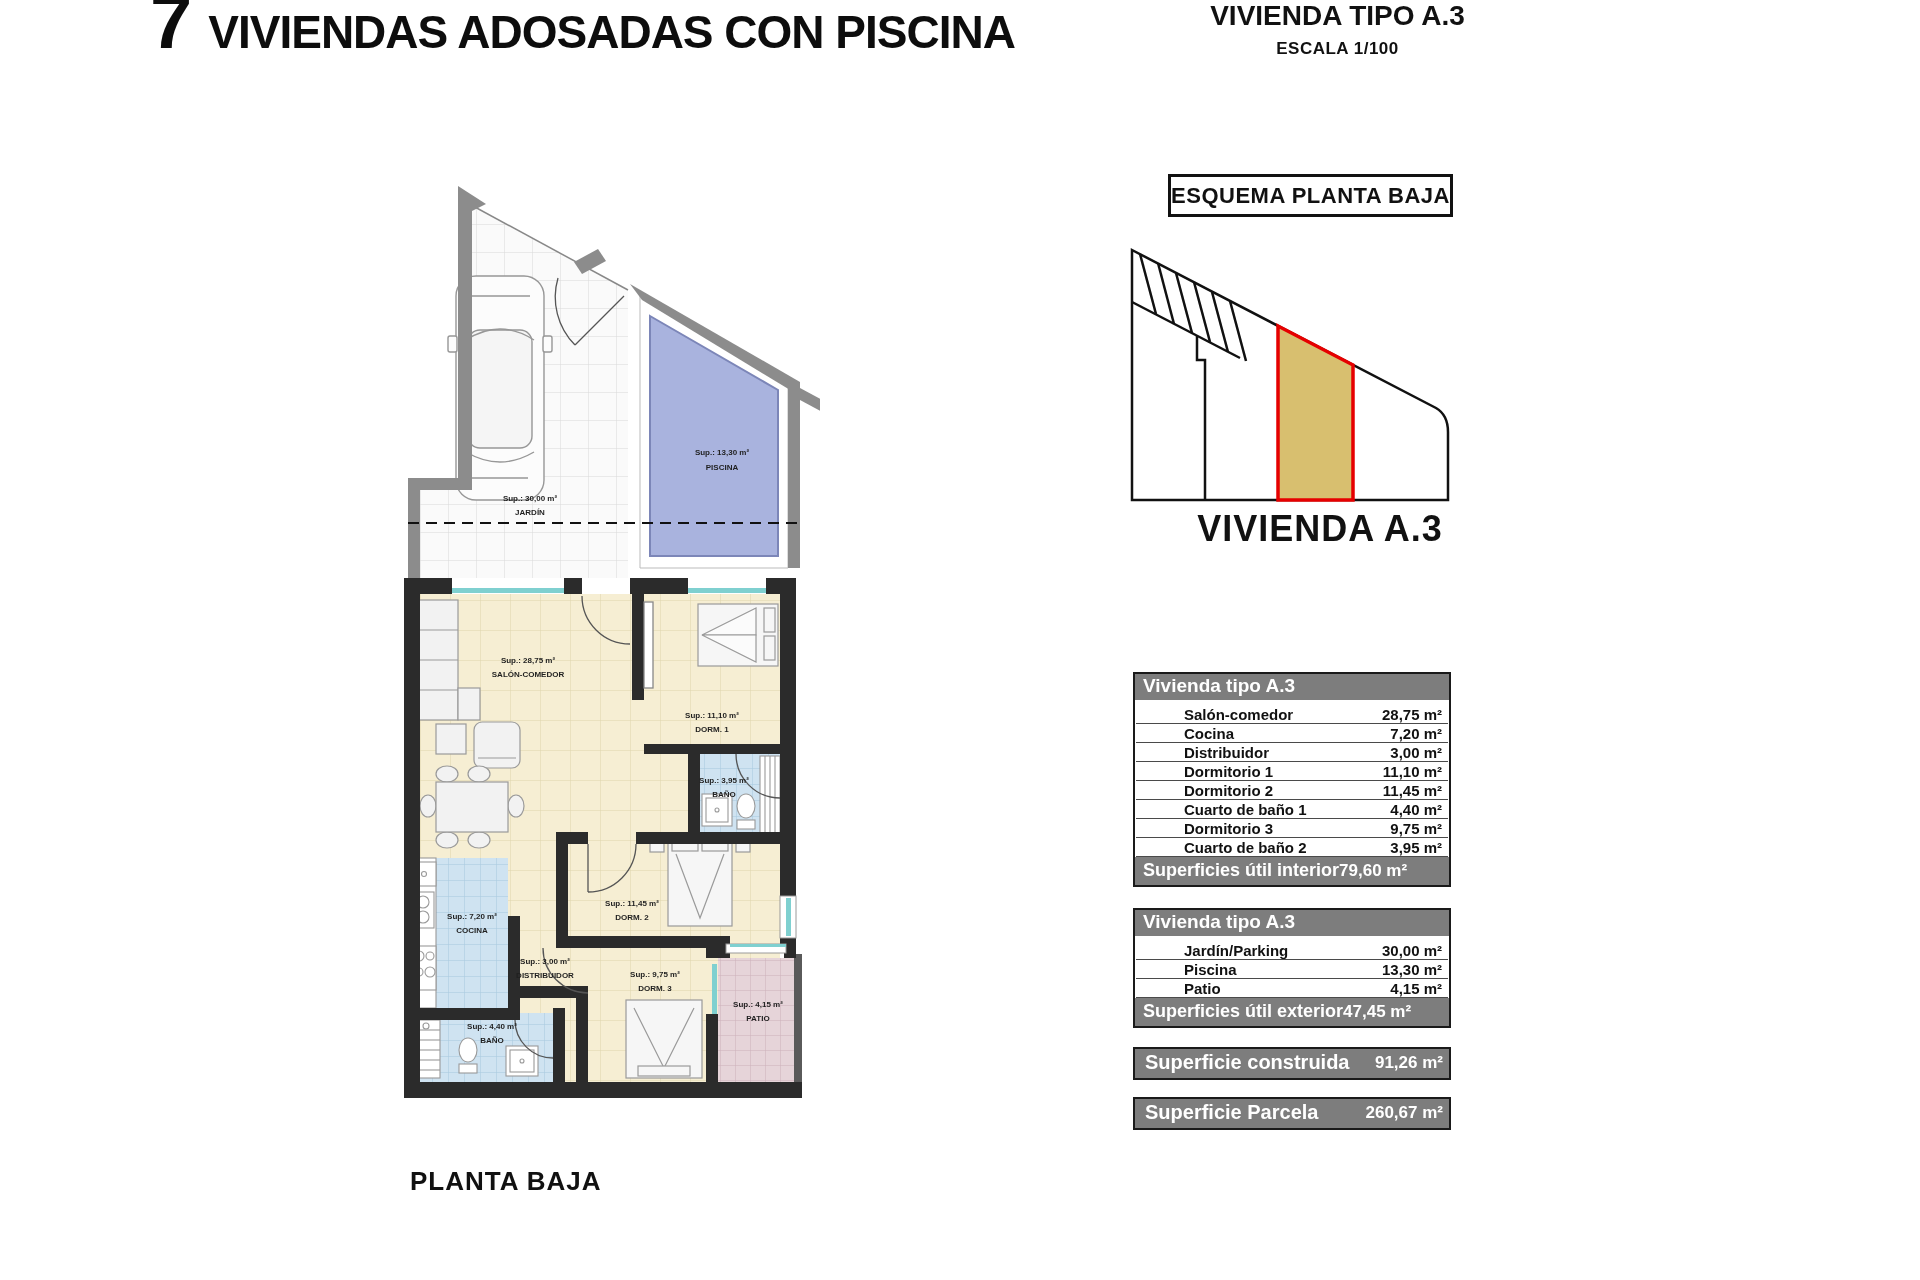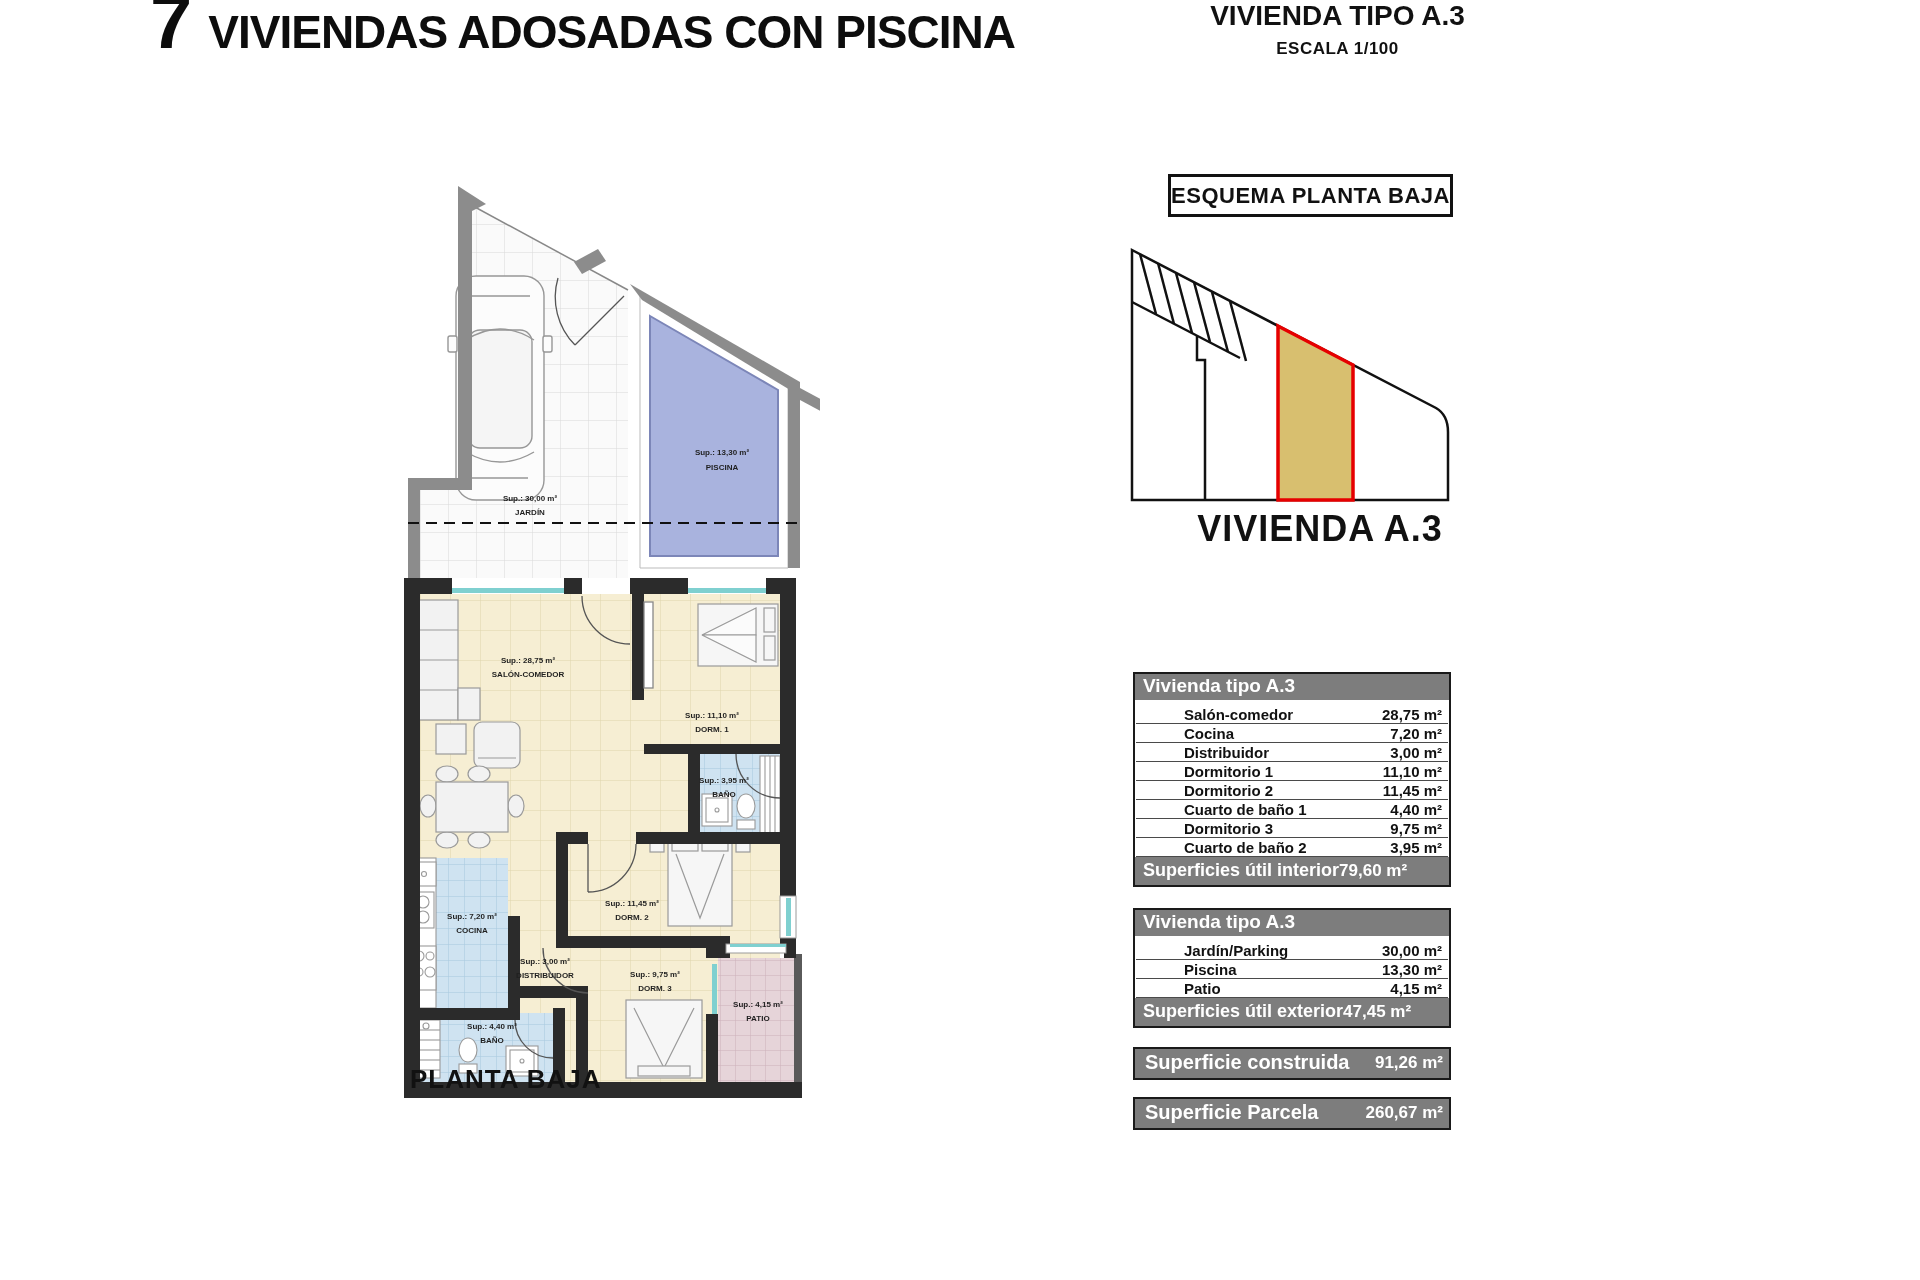--- a/index.html
+++ b/index.html
@@ -16,21 +16,21 @@
                font-size:17px;font-weight:700;letter-spacing:0.5px;}
   
   .esquema-box{position:absolute;left:1168px;top:174px;width:279px;height:37px;
                border:3px solid #111;display:flex;align-items:center;justify-content:center;
                font-size:22px;font-weight:800;letter-spacing:0.5px;}
   .schema-svg{position:absolute;left:1095px;top:242px;}
   .viv-a3{position:absolute;left:1155px;top:508px;width:330px;text-align:center;
           font-size:36px;font-weight:800;letter-spacing:1px;}
   
   .plan-svg{position:absolute;left:280px;top:150px;}
-  .planta-baja{position:absolute;left:410px;top:1064px;font-size:26px;font-weight:800;letter-spacing:1px;}
+  .planta-baja{position:absolute;left:410px;top:1166px;font-size:26px;font-weight:800;letter-spacing:1px;}
   .room-sup,.room-label{font:700 8px "Liberation Sans",sans-serif;fill:#1f1f1f;}
   
   .tables{position:absolute;left:1133px;top:672px;width:318px;font-family:"Liberation Sans",sans-serif;}
   .area-table{border:2px solid #1a1a1a;background:#fff;}
   .tbl-header{background:#7d7d7d;color:#fff;font-weight:700;font-size:19px;padding:1px 0 3px 8px;}
   .tbl-rows{padding-top:5px;}
   .tbl-row{display:flex;justify-content:space-between;align-items:center;height:18px;
            border-bottom:1px solid #4a4a4a;margin:0 1px;}
   .tbl-label{padding-left:48px;font-weight:700;font-size:15px;}
   .tbl-value{padding-right:6px;font-weight:700;font-size:15px;}

